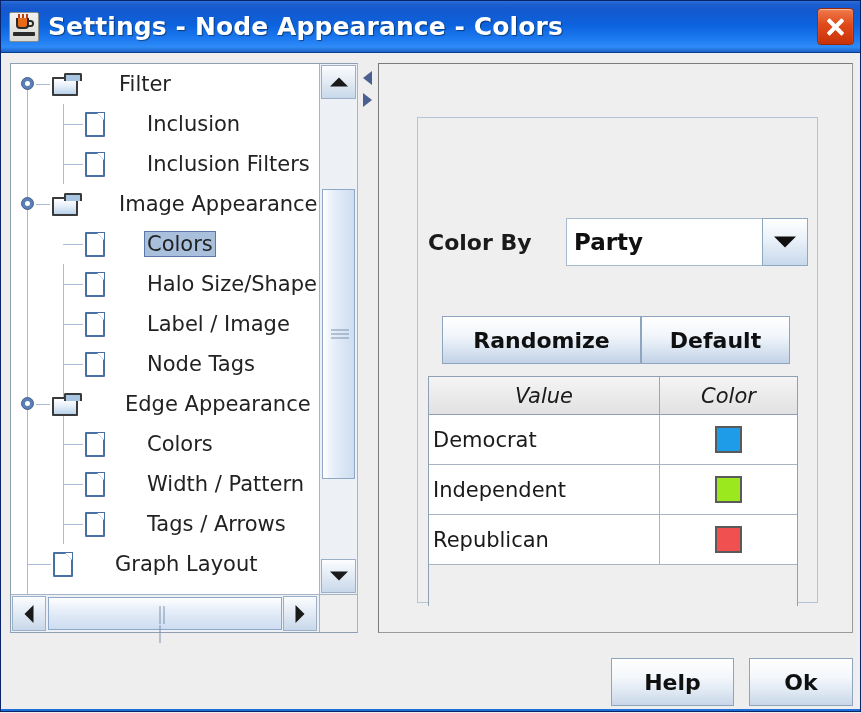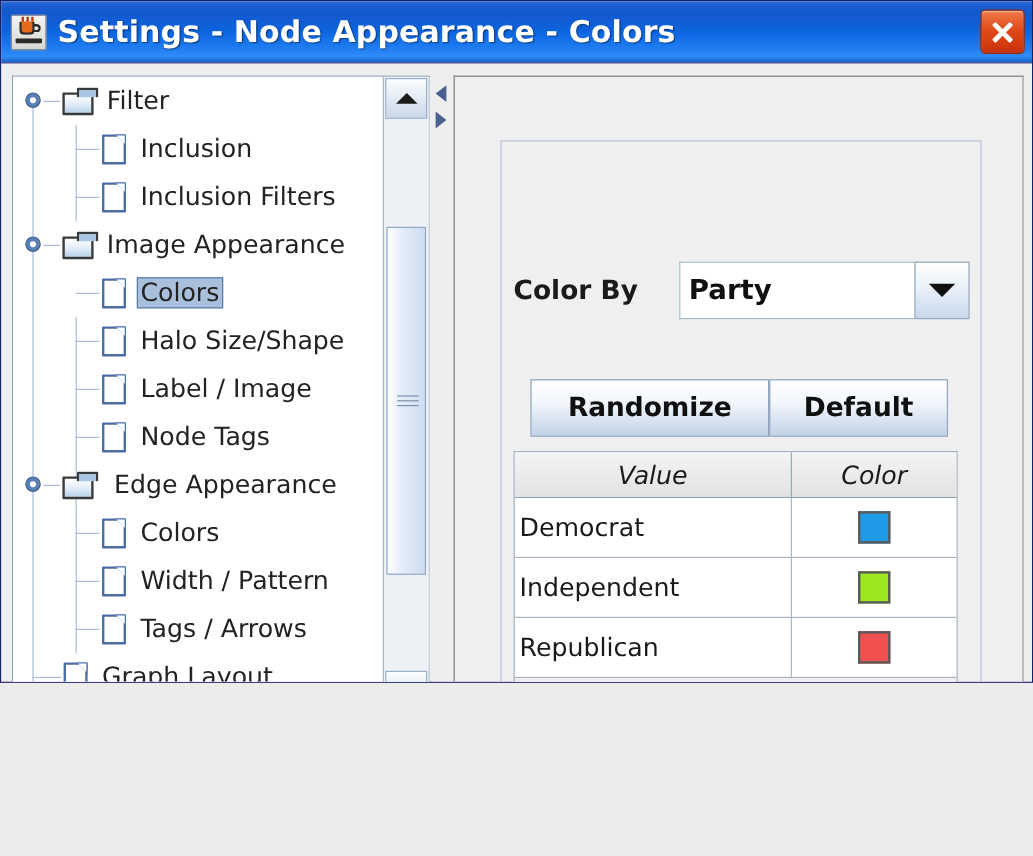--- a/index.html
+++ b/index.html
@@ -5,22 +5,22 @@
   * { box-sizing: border-box; margin: 0; padding: 0; }
   html, body {
     width: 861px; height: 713px;
     font-family: "DejaVu Sans", "Liberation Sans", sans-serif;
     background: #ECECEC;
     overflow: hidden;
   }
 
   #window {
     position: relative;
-    width: 861px; height: 569px;
-    background: #f9a8d4;
+    width: 861px; height: 712px;
+    background: #c2410c;
     border: 1px solid #0A246A;
     overflow: hidden;
   }
 
   
   #titlebar {
     position: absolute; left: 0; top: 0;
     width: 861px; height: 52px;
     background: linear-gradient(to bottom,
         #2A6FD8 0%, #1E5FD0 6%, #1458CE 18%,
@@ -111,20 +111,21 @@
     position: absolute; left: 0; top: 0;
     width: 308px; height: 530px;
     background: #FFFFFF;
     overflow: hidden;
   }
   .tree-row {
     position: relative;
     height: 40px;
     display: flex; align-items: center;
     white-space: nowrap;
+    gap: 30px;
   }
   .tree-label {
     font-size: 21px; color: #222222;
     padding: 0 3px;
     line-height: 24px;
   }
   .tree-label.selected {
     background: #A8C0DC;
     border: 1px solid #5A79A8;
     padding: 0 2px;

